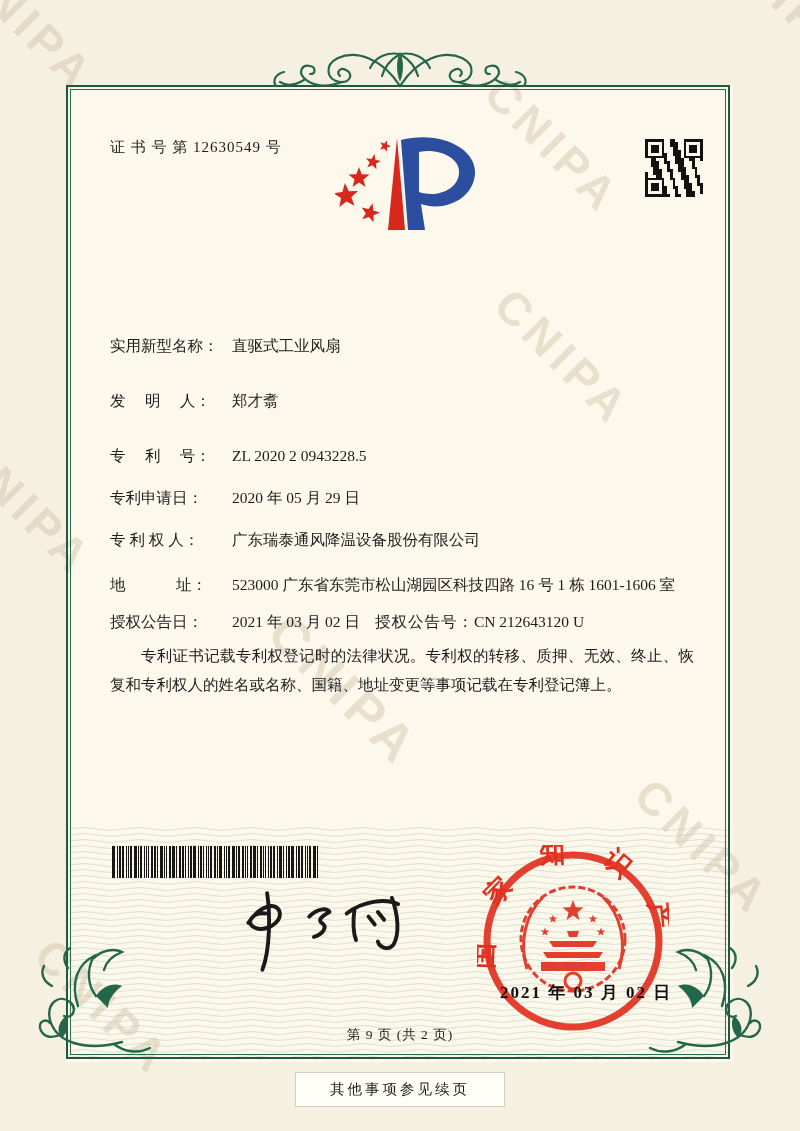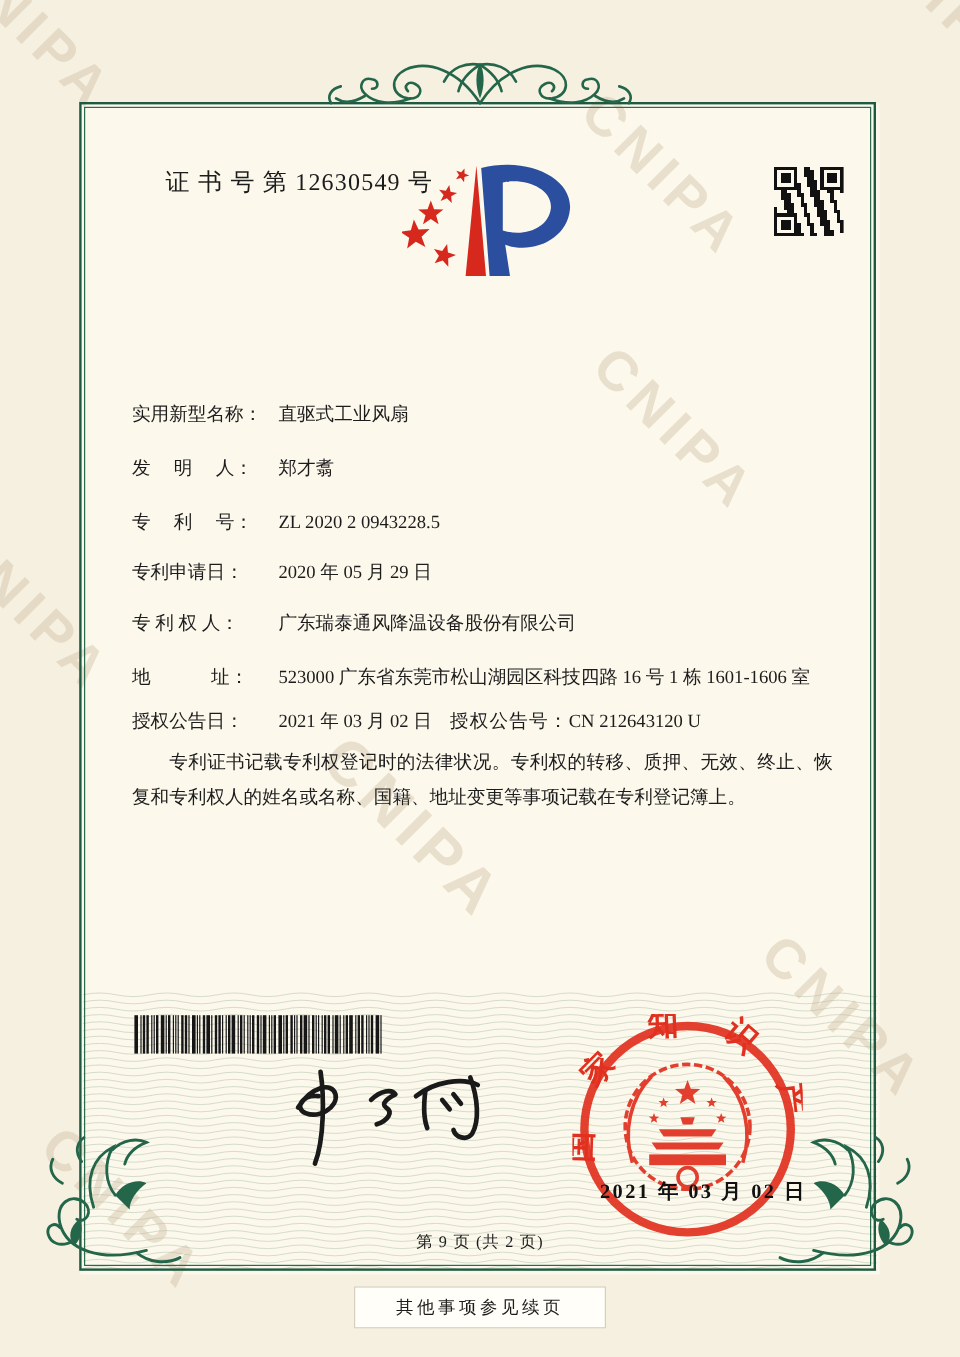--- a/index.html
+++ b/index.html
@@ -36,34 +36,34 @@
   }
   .frame::before{
     content:""; position:absolute; inset:2px; border:1px solid #2a6a4e;
   }
   .ornament{position:absolute; z-index:4; pointer-events:none;}
   .top-crest{left:250px; top:44px;}
   .corner-bl{left:22px; top:942px;}
   .corner-br{left:638px; top:942px; transform:scaleX(-1);}
   .cert-no{
     position:absolute; z-index:5; left:110px; top:138px;
-    font-size:20px; letter-spacing:1px;margin-left:28px;
+    font-size:15px; letter-spacing:1px;
   }
   .logo{position:absolute; z-index:5; left:335px; top:126px;}
   .qr{position:absolute; z-index:5; left:645px; top:139px;}
   .title{
     position:absolute; z-index:5; left:0; top:238px; width:800px; margin:0;
     text-align:center; font-size:41px; font-weight:bold; letter-spacing:7px;
     color:#141414;
   }
   .content{position:absolute; z-index:5; left:110px; top:334px; width:584px;}
   .frow{font-size:15.5px; line-height:23px;}
   .frow .lbl{display:inline-block; width:122px; vertical-align:top; white-space:pre;}
   .frow .val{display:inline-block; width:458px; vertical-align:top;}
-  .r1,.r2{margin-top:22px;} .r3,.r4{margin-top:19px;} .r5{margin-top:22px;} .r6{margin-top:14px;}
+  .r1,.r2{margin-top:32px;} .r3,.r4{margin-top:19px;} .r5{margin-top:22px;} .r6{margin-top:14px;}
   .pair2{margin-left:15px;}
   .pair2 .lbl2{letter-spacing:1px;}
   .paras{margin-top:8px; font-size:15.5px; line-height:29px; text-align:justify;}
   .paras p{margin:0; text-indent:2em;}
   .barcode{position:absolute; z-index:5; left:112px; top:846px; width:210px; height:32px; font-size:0;}
   .barcode i{display:inline-block; height:32px; background:#161616;}
   .director{
     position:absolute; z-index:6; left:114px; top:905px;
     font-family:"Liberation Sans","DejaVu Sans",sans-serif;
     font-size:17px; color:#2a2a2a; letter-spacing:2px;

